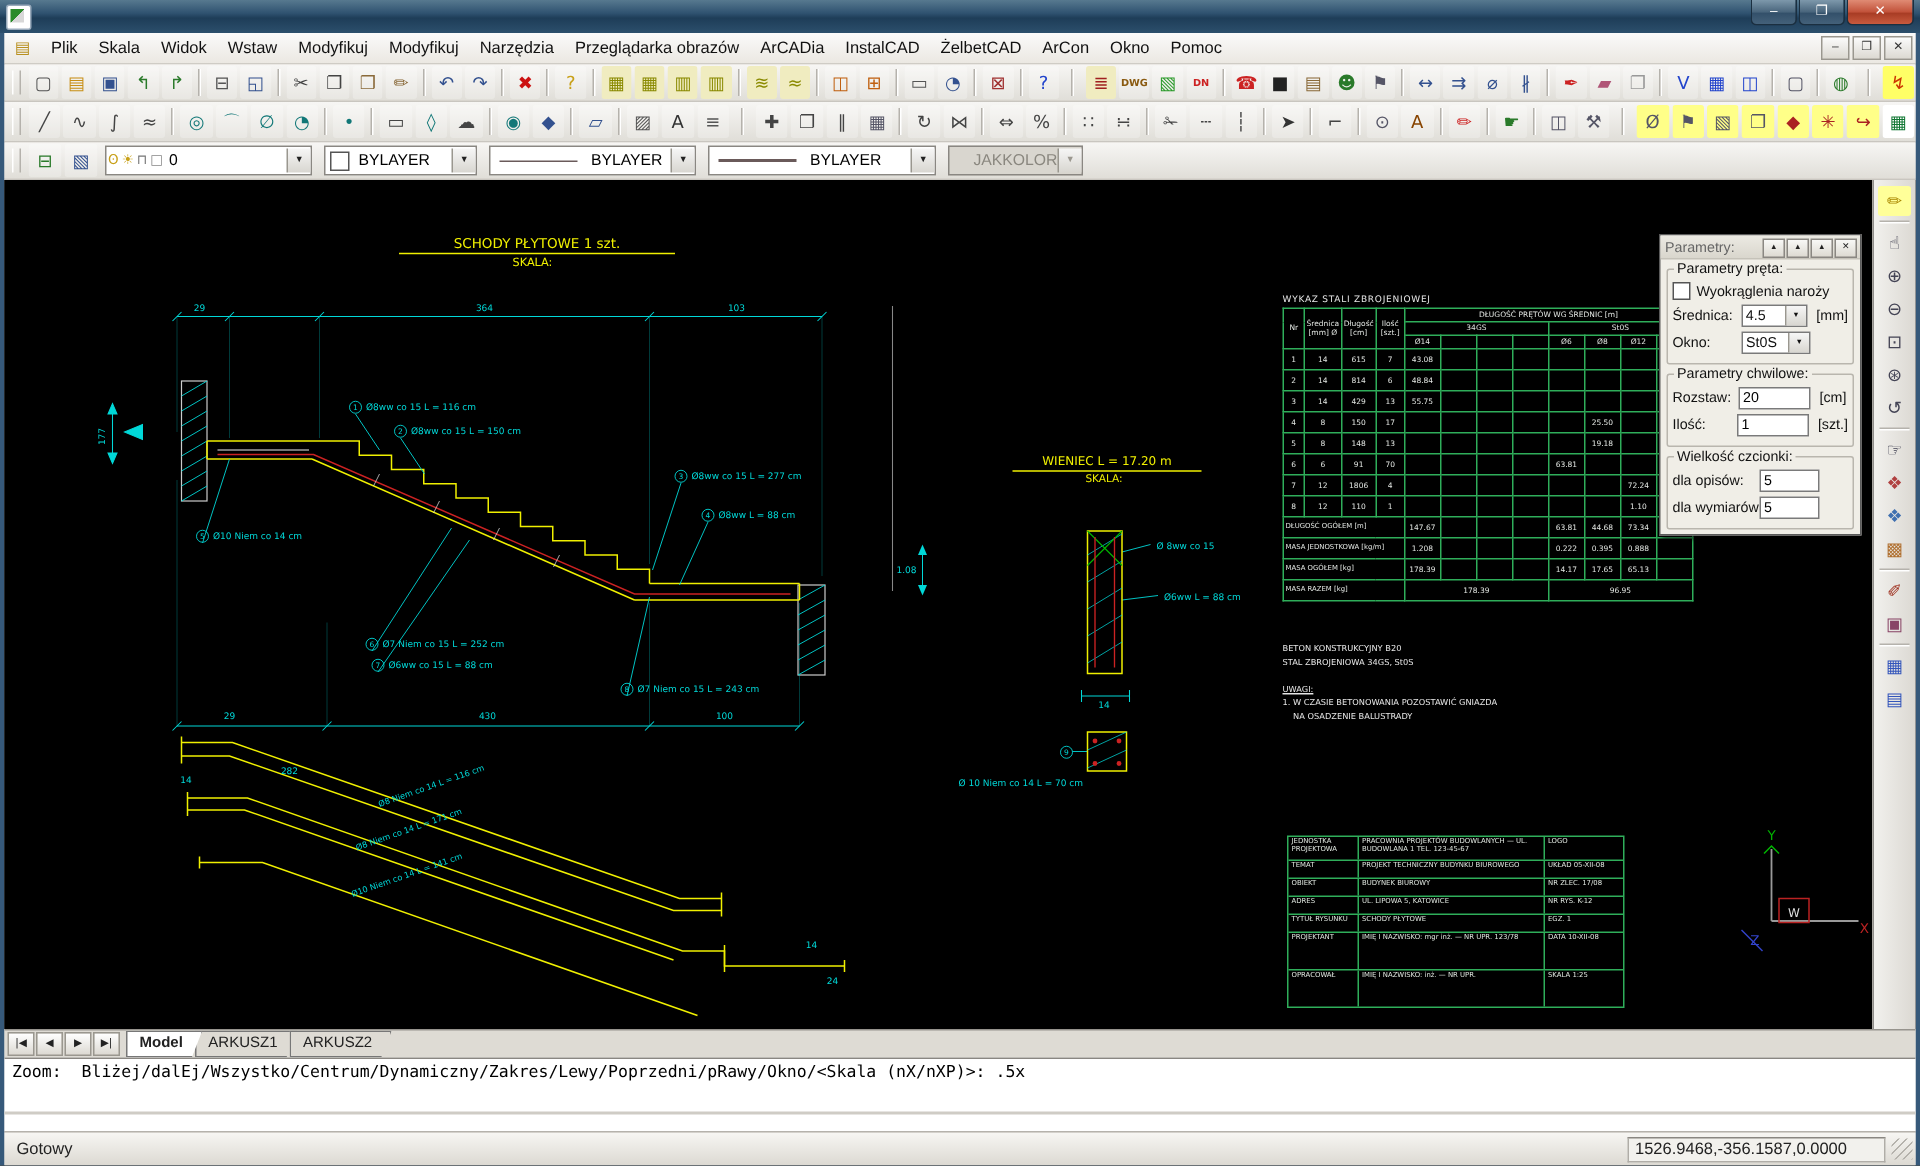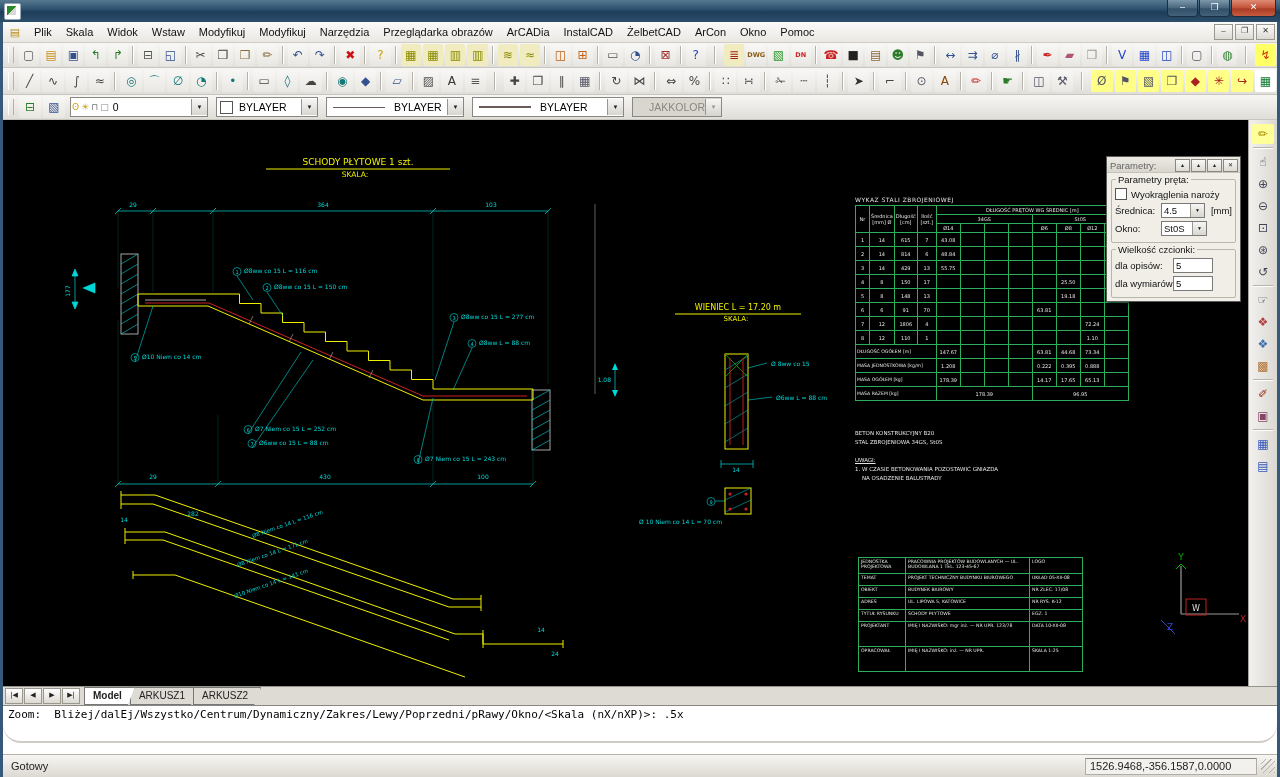--- a/index.html
+++ b/index.html
@@ -78,21 +78,21 @@
   .pcombo .a{width:13px;height:13px;background:linear-gradient(#f6f6f6,#d8d6d0);border-left:1px solid #9a978f;font-size:5px;text-align:center;line-height:13px;}
   .cb{width:10px;height:10px;border:1px solid #555;background:#fff;margin-right:4px;}
   .unit{margin-left:6px;}
   
   #tabbar{height:18px;background:#dedbd4;display:flex;align-items:center;border-top:1px solid #96938d;padding-left:2px;}
   .tnav{width:16px;height:14px;border:1px solid #9a978f;background:linear-gradient(#ffffff,#dcd9d2);font-size:7px;line-height:12px;text-align:center;color:#222;margin-right:1px;font-family:"DejaVu Sans",sans-serif;}
   .tab{height:16px;line-height:16px;padding:0 12px 0 8px;font-size:10px;color:#222;border:1px solid #777;background:#dedbd4;clip-path:polygon(0 0,100% 0,calc(100% - 7px) 100%,0 100%);margin-right:-5px;}
   .tab.active{background:#fff;font-weight:bold;z-index:2;position:relative;}
   
   #cmd{height:48px;background:#fff;border-top:1px solid #8a8782;font-family:"DejaVu Sans Mono","Liberation Mono",monospace;font-size:11px;color:#000;}
-  #cmd .hist{height:31px;padding:2px 5px;border-bottom:2px solid #cfccc5;white-space:pre;overflow:hidden;border-radius:18px;}
+  #cmd .hist{height:31px;padding:2px 5px;border-bottom:2px solid #cfccc5;white-space:pre;overflow:hidden;}
   #cmd .inp{height:11px;padding:1px 5px;}
   
   #status{height:22px;background:linear-gradient(#f7f6f3,#dcd9d2);display:flex;align-items:center;font-size:11px;color:#222;border-top:1px solid #b5b2ac;padding:0 2px;}
   #status .msg{padding-left:6px;}
   .coords{border:1px solid #b0ada7;border-top-color:#8a8782;background:#f2f1ed;height:15px;line-height:15px;padding:0 8px 0 4px;margin-left:auto;min-width:158px;}
   .toggle{border:1px solid #b0ada7;height:15px;line-height:15px;padding:0 5px;margin-left:3px;color:#9a978f;}
   .toggle.on{color:#000;font-weight:bold;}
   .toggle.disabled{color:#c4c1ba;}
   #grip{width:14px;height:14px;margin-left:4px;background:
     repeating-linear-gradient(135deg,transparent 0 3px,#b5b2ac 3px 4px);}
@@ -701,20 +701,33 @@
           </div>
           <div class="prow">
             <span class="lab" style="width:46px;">Okno:</span>
             <span class="pcombo">
               <span class="v" style="width:26px;">St0S</span>
               <span class="a">▼</span>
             </span>
           </div>
         </div>
         <div class="pgroup">
+          <span class="glabel">Parametry chwilowe:</span>
+          <div class="prow">
+            <span class="lab" style="width:44px;">Rozstaw:</span>
+            <input class="pinput" style="width: 42px;" readonly="" value="20">
+            <span class="unit">[cm]</span>
+          </div>
+          <div class="prow">
+            <span class="lab" style="width:44px;">Ilość:</span>
+            <input class="pinput" style="width: 42px;" readonly="" value="1">
+            <span class="unit">[szt.]</span>
+          </div>
+        </div>
+        <div class="pgroup">
           <span class="glabel">Wielkość czcionki:</span>
           <div class="prow">
             <span class="lab" style="width:58px;">dla opisów:</span>
             <input class="pinput" style="width: 34px;" readonly="" value="5">
           </div>
           <div class="prow">
             <span class="lab" style="width:58px;">dla wymiarów:</span>
             <input class="pinput" style="width: 34px;" readonly="" value="5">
           </div>
         </div>

